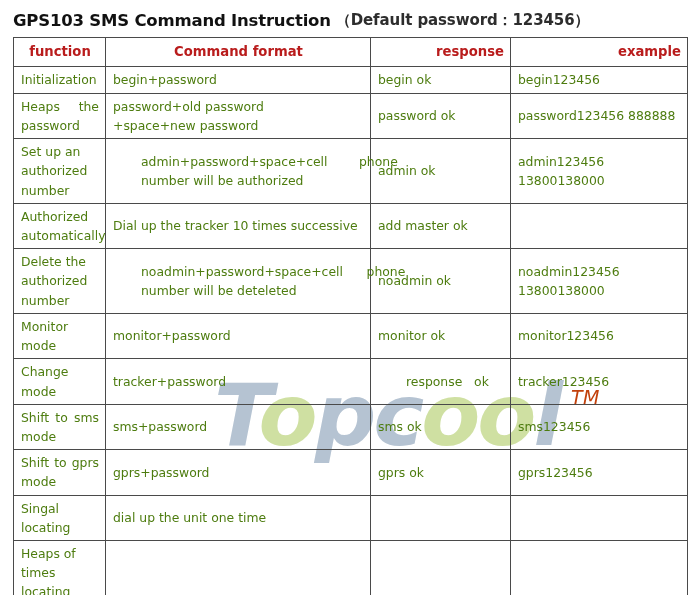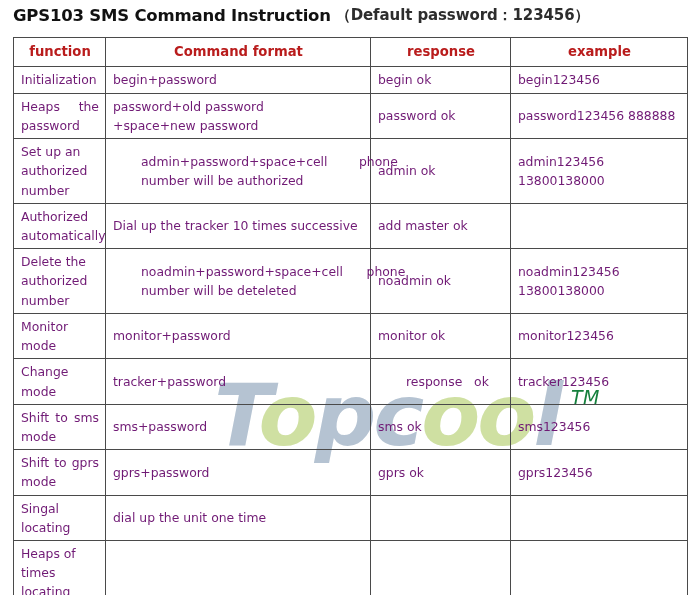--- a/index.html
+++ b/index.html
@@ -13,25 +13,25 @@
     position: relative;
     overflow: hidden;
     font-family: "DejaVu Sans", "Liberation Sans", sans-serif;
     color: #262626;
   }
 
   
   .title-bar {
     position: absolute;
     left: 13px;
-    top: 6px;
+    top: 0;
     width: 674px;
     height: 30px;
     display: flex;
-    align-items: flex-start;
+    align-items: flex-end;
     white-space: pre;
   }
   .title-main {
     font-size: 16.5px;
     font-weight: bold;
     letter-spacing: -0.2px;
     color: #111111;
   }
   .title-note {
     font-size: 15px;
@@ -65,21 +65,21 @@
   }
   .wm-b { color: #b5c3d2; }
   .wm-g { color: #cfe0a2; }
   .wm-tm {
     position: absolute;
     left: 357px;
     top: 14px;
     font-size: 19px;
     font-style: italic;
     font-weight: normal;
-    color: #15803d;
+    color: #c2410c;
     letter-spacing: 0.5px;
   }
 
   
   .tbl {
     position: absolute;
     left: 13px;
     top: 37px;
     width: 674px;
     border-collapse: collapse;
@@ -90,33 +90,33 @@
   .tbl td, .tbl th {
     border: 1px solid #4a4a4a;
     padding: 0;
     vertical-align: middle;
     background: transparent;
   }
   .cell {
     padding: 3px 6px 3px 7px;
     font-size: 12.4px;
     line-height: 1.55;
-    color: #701a75;
+    color: #4d7c0f;
     white-space: pre-line;
     word-spacing: normal;
   }
   
   .hrow .cell {
     font-weight: bold;
     font-size: 13.2px;
     color: #b91c1c;
     padding-top: 4px;
     padding-bottom: 4px;
   }
-  .ctr { text-align: center; }
+  .ctr { text-align: right; }
   .just {
     text-align: justify;
     text-align-last: justify;
   }
   .just-first {
     text-align: justify;
   }
   .nowrapline { white-space: pre; margin-left: 28px; }
 
   

